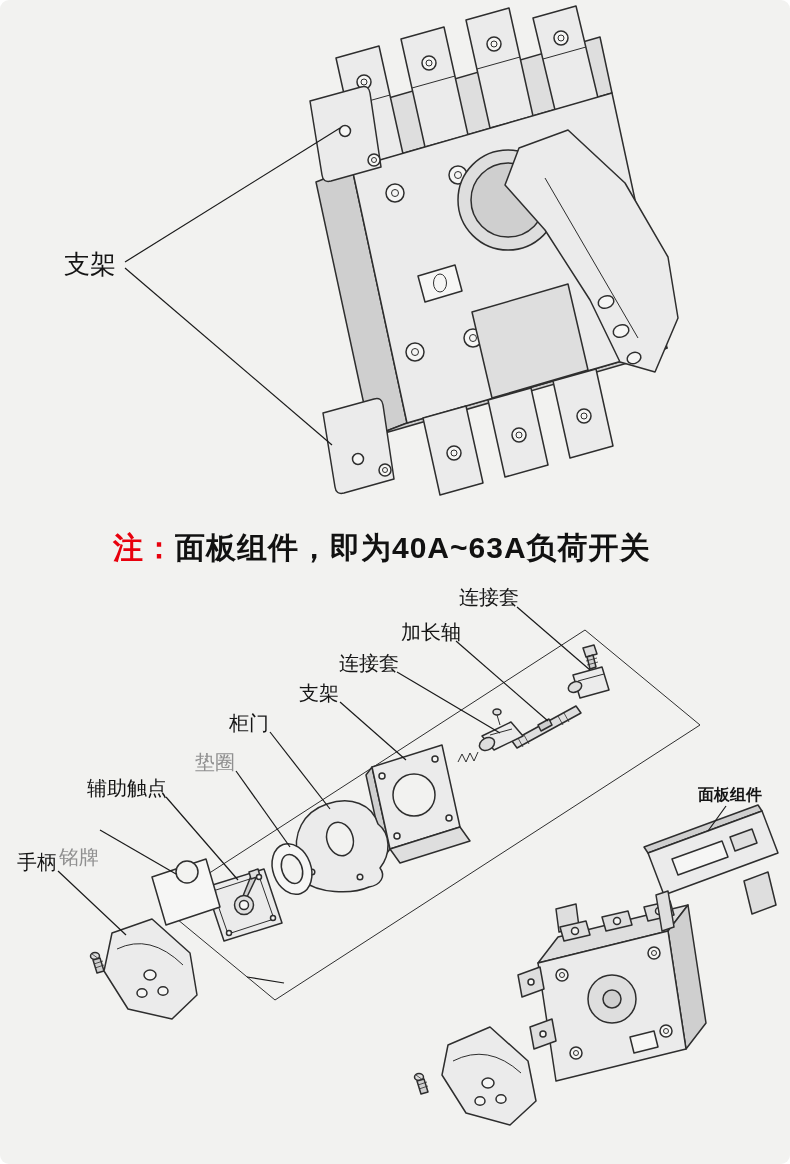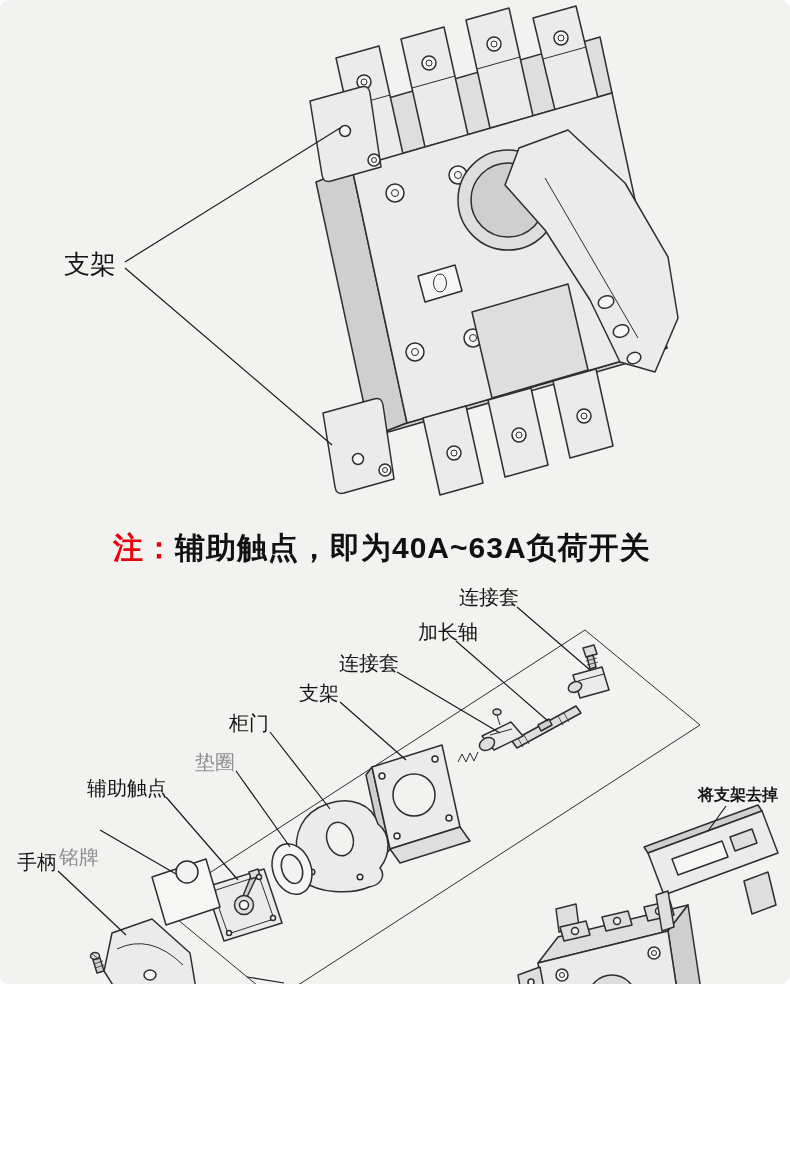--- a/index.html
+++ b/index.html
@@ -1,17 +1,17 @@
 <!DOCTYPE html>
 <html><head>
 <meta charset="utf-8">
 <style>
   * { margin:0; padding:0; box-sizing:border-box; }
   body { font-family:"Liberation Sans", sans-serif; background:#ffffff; }
-  .page { position:relative; width:790px; height:984px; background:#f2f2f0; overflow:hidden;border-radius:9px; }
+  .page { position:relative; width:790px; height:1164px; background:#f2f2f0; overflow:hidden;border-radius:9px; }
   .page svg { position:absolute; left:0; }
   .fig-top-svg { top:0; }
   .fig-exp-svg { top:575px; }
 
   
   .s   { stroke:#2e2e2e; stroke-width:1.5; stroke-linejoin:round; }
   .f0  { fill:#ebebeb; }
   .f1  { fill:#dedede; }
   .f2  { fill:#cfcfcf; }
   .f3  { fill:#f6f6f5; }
@@ -121,21 +121,21 @@
 
     <g>
       <path class="lead" d="M125,262 L340,128"></path>
       <path class="lead" d="M125,268 L332,445"></path>
     </g>
   </svg>
 
   <div class="lbl lbl-big" style="left:64px; top:250px;">支架</div>
 
   <div class="note">
-    <span class="note-prefix">注：</span><span>辅助触点，即为40A~63A负荷开关</span>
+    <span class="note-prefix">注：</span><span>面板组件，即为40A~63A负荷开关</span>
   </div>
 
   <svg class="fig-exp-svg" width="790" height="589" viewBox="0 0 790 589">
 
     <g>
       <polygon class="thin" points="160,330 585,55 700,150 275,425"></polygon>
     </g>
 
     <g>
       <polygon class="s f1" points="583,73 594,70 597,79 586,82"></polygon>
@@ -287,23 +287,23 @@
       <path class="lead" d="M236,196 L290,272"></path>
       <path class="lead" d="M166,222 L238,305"></path>
       <path class="lead" d="M100,255 L176,299"></path>
       <path class="lead" d="M58,296 L126,360"></path>
       <path class="lead" d="M726,231 L708,256"></path>
       <path class="lead" d="M247,402 L284,408"></path>
     </g>
   </svg>
 
   <div class="lbl" style="left:459px; top:586px;">连接套</div>
-  <div class="lbl" style="left:418px; top:621px;">加长轴</div>
+  <div class="lbl" style="left:401px; top:621px;">加长轴</div>
   <div class="lbl" style="left:339px; top:652px;">连接套</div>
   <div class="lbl" style="left:299px; top:682px;">支架</div>
   <div class="lbl" style="left:229px; top:712px;">柜门</div>
   <div class="lbl gray" style="left:195px; top:751px;">垫圈</div>
   <div class="lbl" style="left:87px; top:777px;">辅助触点</div>
   <div class="lbl gray" style="left:59px; top:810px;margin-top:36px;">铭牌</div>
   <div class="lbl" style="left:17px; top:851px;">手柄</div>
-  <div class="lbl lbl-bold" style="left:698px; top:786px;">将支架去掉</div>
+  <div class="lbl lbl-bold" style="left:698px; top:786px;">面板组件</div>
 
 </div>
 
 </body></html>

